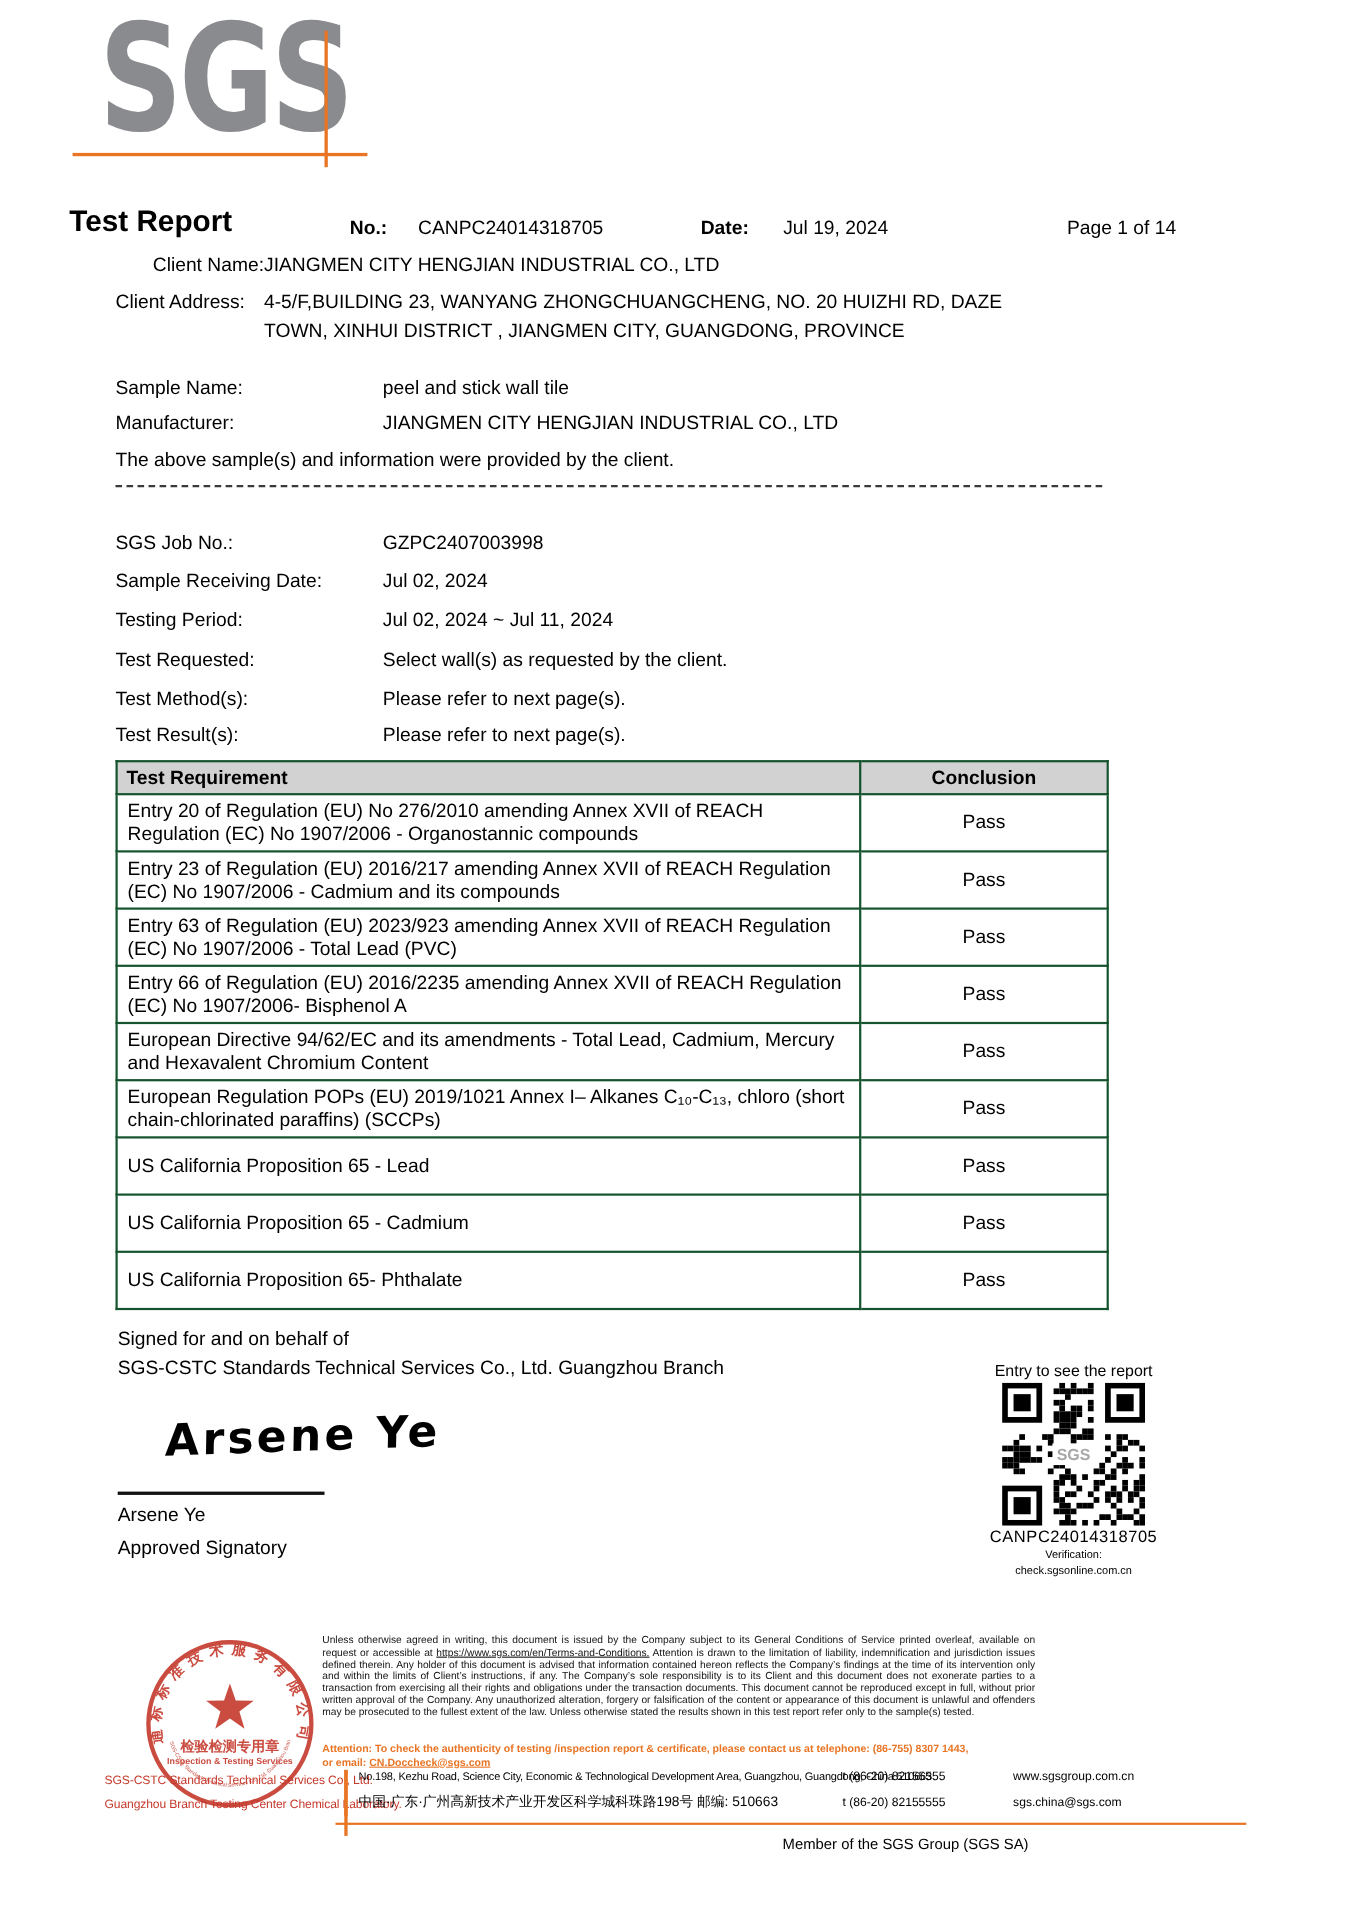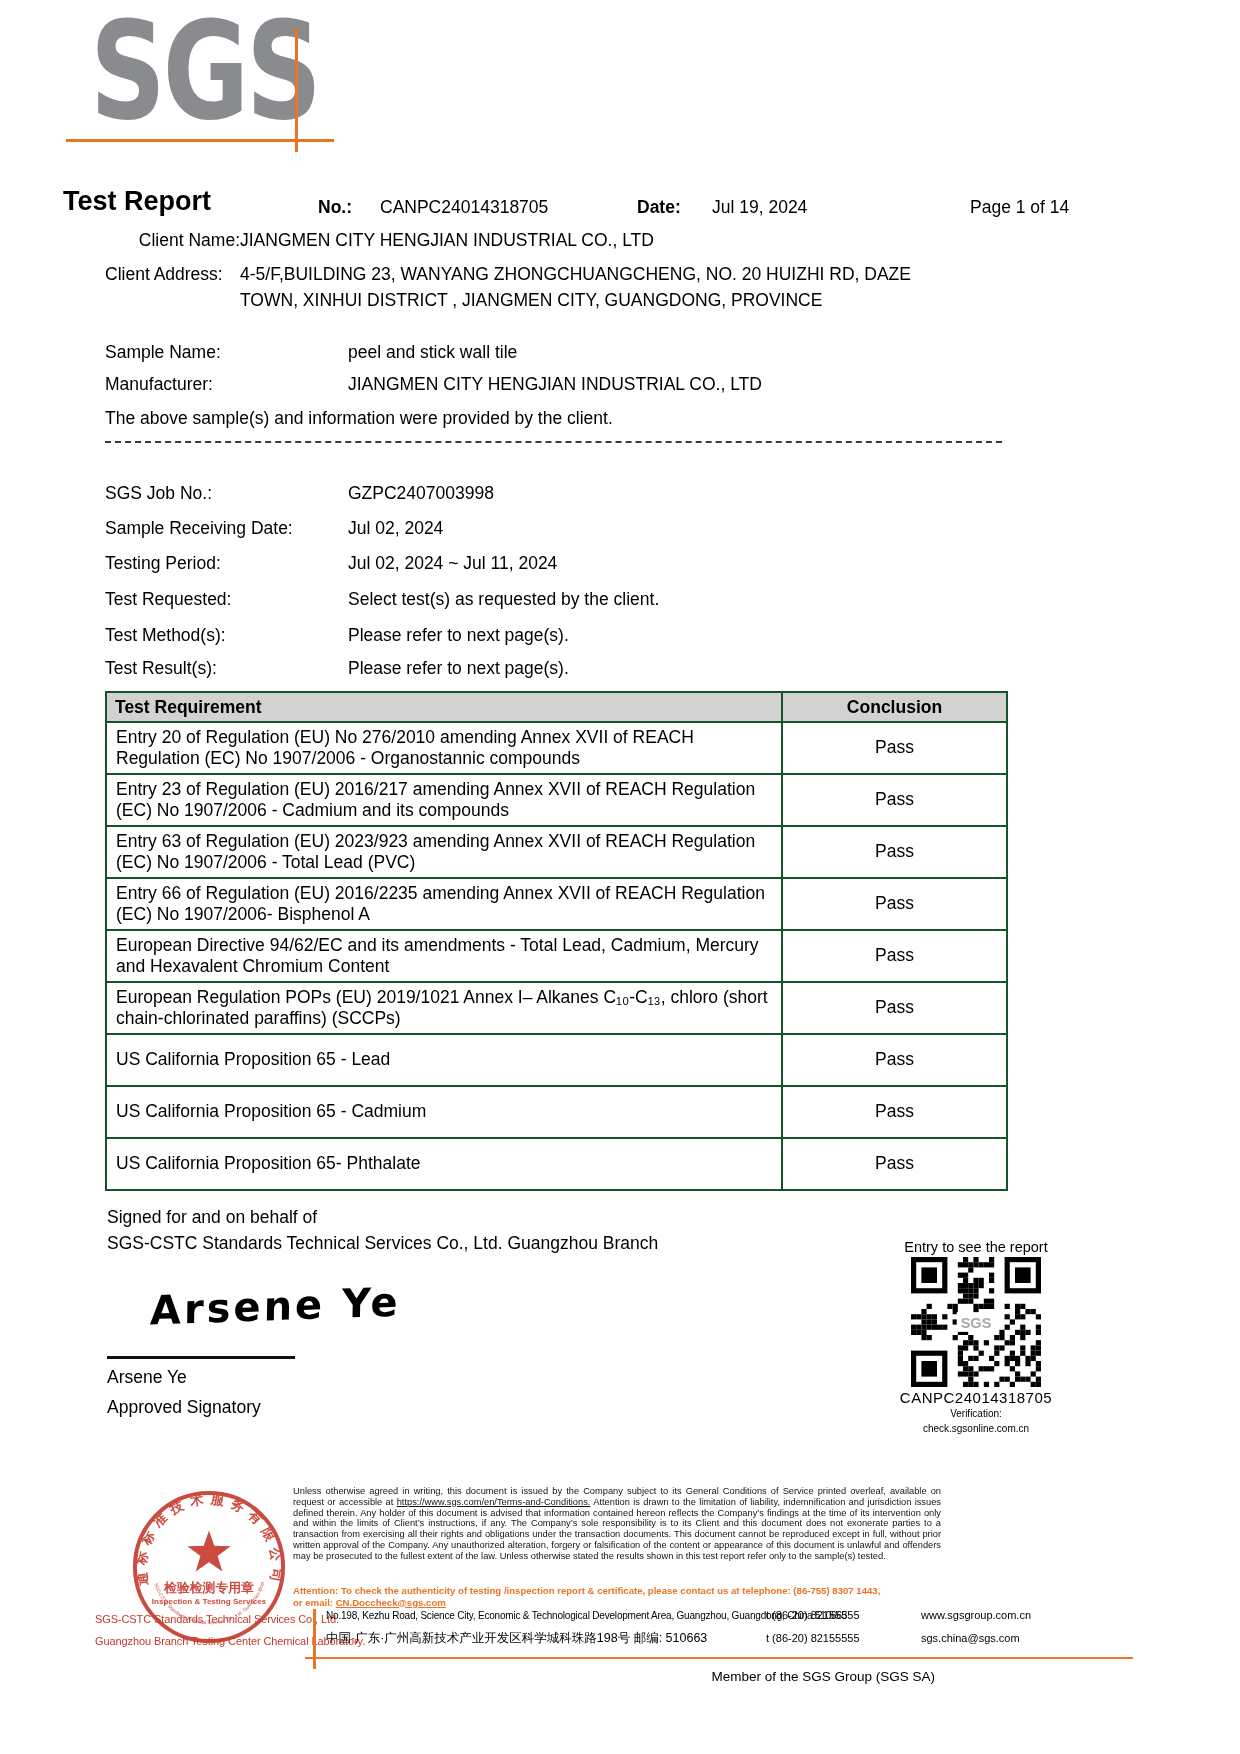--- a/index.html
+++ b/index.html
@@ -92,21 +92,21 @@
   <div class="info-row" style="top:482px;">
     <span class="lbl-j">SGS Job No.:</span><span>GZPC2407003998</span>
   </div>
   <div class="info-row" style="top:517px;">
     <span class="lbl-j">Sample Receiving Date:</span><span>Jul 02, 2024</span>
   </div>
   <div class="info-row" style="top:552px;">
     <span class="lbl-j">Testing Period:</span><span>Jul 02, 2024 ~ Jul 11, 2024</span>
   </div>
   <div class="info-row" style="top:588px;">
-    <span class="lbl-j">Test Requested:</span><span>Select test(s) as requested by the client.</span>
+    <span class="lbl-j">Test Requested:</span><span>Select wall(s) as requested by the client.</span>
   </div>
   <div class="info-row" style="top:624px;">
     <span class="lbl-j">Test Method(s):</span><span>Please refer to next page(s).</span>
   </div>
   <div class="info-row" style="top:657px;">
     <span class="lbl-j">Test Result(s):</span><span>Please refer to next page(s).</span>
   </div>
 
   <table class="req-table">
     <colgroup>

